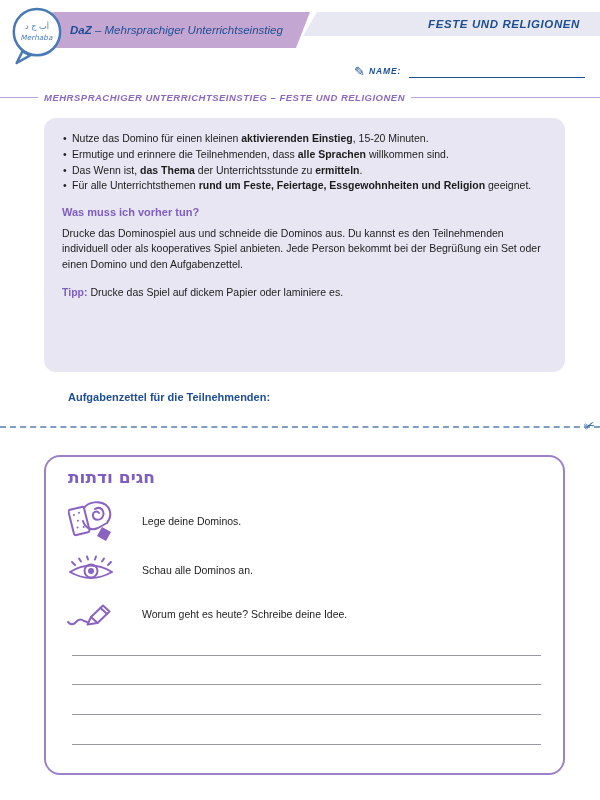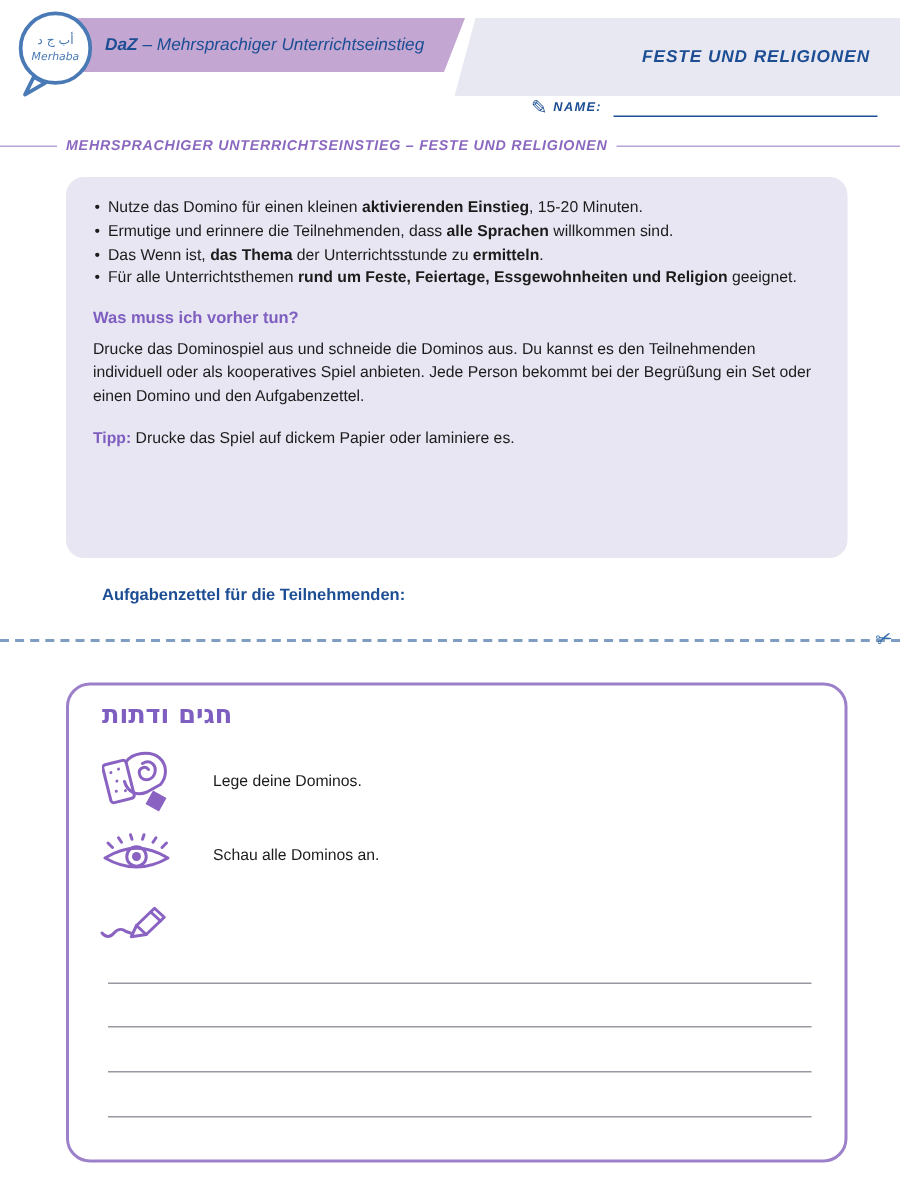--- a/index.html
+++ b/index.html
@@ -17,21 +17,21 @@
     position:absolute; left:44px; top:12px; width:266px; height:36px;
     background:#c3a6d1; border-radius:10px 0 0 10px;
     clip-path:polygon(0 0, 100% 0, calc(100% - 14px) 100%, 0 100%);
     display:flex; align-items:center; padding-left:26px; z-index:1;
   }
   .banner-purple .t {
     color:#1d4e94; font-size:11.5px; font-style:italic; white-space:nowrap;
   }
   .banner-purple .t b { font-weight:700; }
   .banner-gray {
-    position:absolute; left:300px; top:12px; width:300px; height:52px;
+    position:absolute; left:300px; top:12px; width:300px; height:24px;
     background:#e8e8f2;
     clip-path:polygon(17px 0, 100% 0, 100% 100%, 3px 100%);
     display:flex; align-items:center; justify-content:flex-end; padding-right:20px;
   }
   .banner-gray .t {
     color:#1d4e94; font-size:11.5px; font-style:italic; font-weight:700; letter-spacing:.6px;
   }
   .name-row {
     position:absolute; left:354px; top:61px; width:231px; height:17px;
     display:flex; align-items:flex-end;
@@ -194,20 +194,21 @@
 
     <div class="task-row r3">
       <span class="icon-cell">
         <svg viewBox="0 0 50 26" width="50" height="26">
           <path class="stroke" d="M2 21 c2.5 3 5.5 3 8 0 c2.5 -3 5.5 -3 8 -1 l3 1"></path>
           <path class="stroke" d="M25 16 L37 4.5 L43.5 10.5 L31.5 22 Z"></path>
           <path class="stroke" d="M25 16 L21.5 23.5 L31.5 22"></path>
           <path class="stroke" d="M34.5 7 L41 13"></path>
         </svg>
       </span>
+      <span class="txt">Worum geht es heute? Schreibe deine Idee.</span>
     </div>
 
     <div class="wline w1"></div>
     <div class="wline w2"></div>
     <div class="wline w3"></div>
     <div class="wline w4"></div>
   </section>
 
 </div>
 

